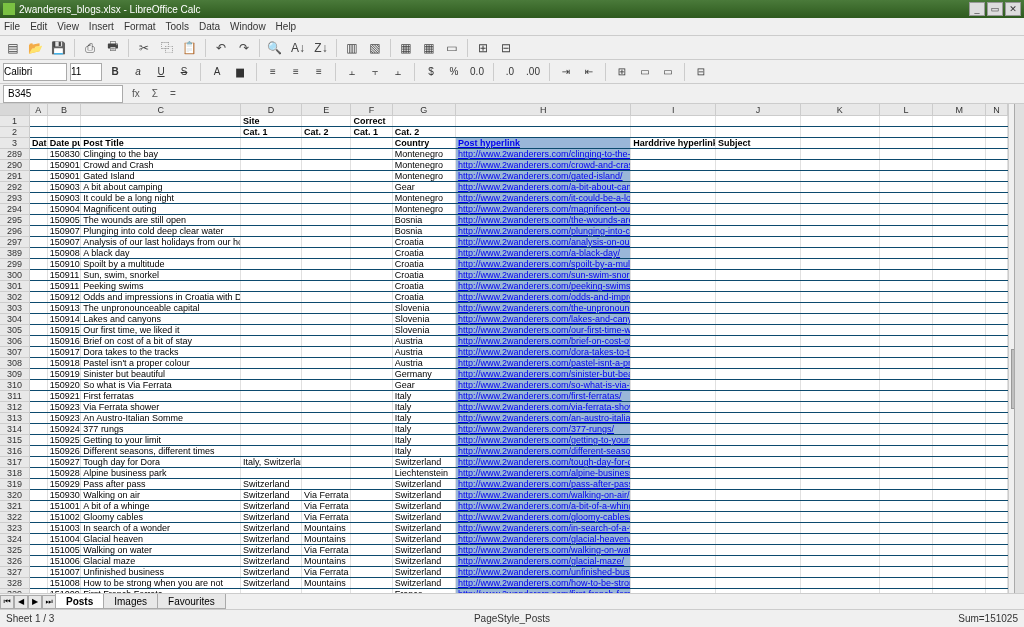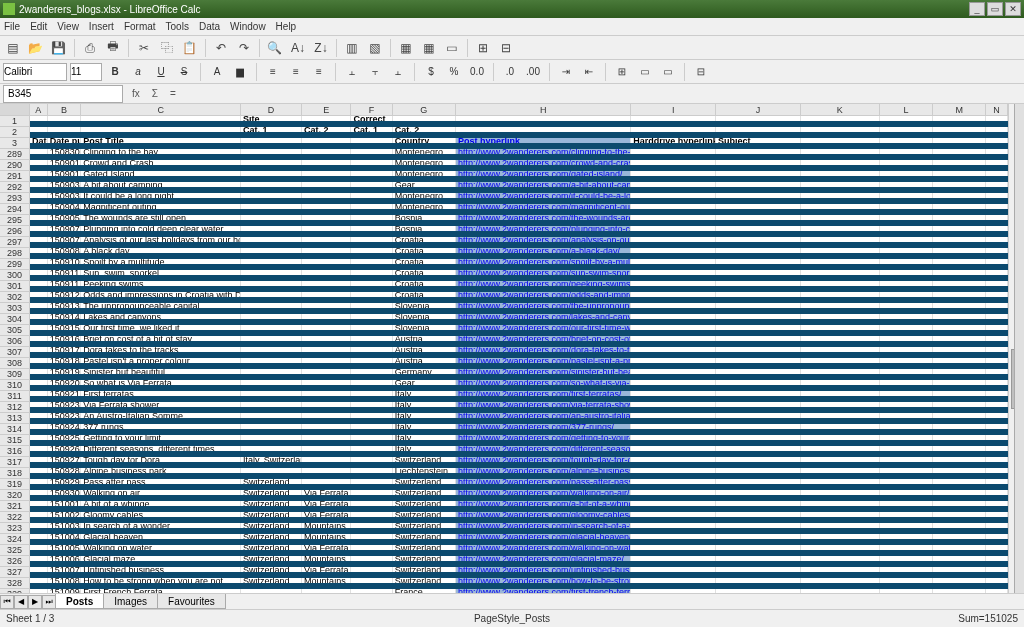--- a/index.html
+++ b/index.html
@@ -20,21 +20,21 @@
 .cellbar .nm { width:120px; height:18px; border:1px solid #aaa; background:#fff; padding:0 4px; margin:0 3px; display:flex; align-items:center; }
 .cellbar .fx { margin:0 6px; color:#555; }
 .cellbar .fml { flex:1; height:18px; border:1px solid #aaa; background:#fff; padding:0 4px; margin-right:3px; display:flex; align-items:center; }
 .grid-wrap { position:absolute; top:104px; left:0; right:0; bottom:34px; display:flex; }
 .rowhdrs { width:30px; background:#e8e8e8; border-right:1px solid #ccc; overflow:hidden; }
 .rowhdrs div { height:11px; border-bottom:1px solid #ccc; display:flex; align-items:center; justify-content:center; color:#333; font-size:9px; }
 .grid { flex:1; overflow:hidden; position:relative; }
 .colhdrs { display:flex; background:#e8e8e8; border-bottom:1px solid #ccc; height:12px; position:sticky; top:0; }
 .colhdrs div { border-right:1px solid #ccc; display:flex; align-items:center; justify-content:center; color:#333; font-size:9px; height:12px; }
 .rows { }
-.row { display:flex; height:11px; border-bottom:6px solid #0c4a6e; }
+.row { display:flex; height:11px; border-bottom:1px solid #0c4a6e; }
 .cell { border-right:1px solid #e0e0e0; padding:0 2px; white-space:nowrap; overflow:hidden; text-overflow:clip; font-size:9px; display:flex; align-items:center; color:#000; }
 .cell.link { color:#0000ee; text-decoration:underline; }
 .highlight { background:#9ab7d9; }
 .rowhdrs .top-corner { height:12px; background:#d8d8d8; border-bottom:1px solid #ccc; }
 .vscroll { width:16px; background:#f0f0f0; border-left:1px solid #ccc; position:relative; }
 .vscroll .thumb { position:absolute; left:2px; right:2px; top:50%; height:60px; background:#c0c0c0; border:1px solid #999; }
 .tabs { position:absolute; left:0; right:0; bottom:18px; height:16px; background:#f0f0f0; border-top:1px solid #ccc; display:flex; align-items:center; }
 .tabs .nav { display:flex; }
 .tabs .nav span { width:14px; height:14px; border:1px solid #aaa; display:flex; align-items:center; justify-content:center; font-size:8px; background:#e8e8e8; }
 .tabs .tab { padding:0 10px; border:1px solid #aaa; border-top:none; background:#e8e8e8; height:15px; display:flex; align-items:center; margin-left:-1px; font-size:10px; }
@@ -154,21 +154,21 @@
       <div>3</div>
       <div>289</div>
       <div>290</div>
       <div>291</div>
       <div>292</div>
       <div>293</div>
       <div>294</div>
       <div>295</div>
       <div>296</div>
       <div>297</div>
-      <div>298</div>
+      <div>389</div>
       <div>299</div>
       <div>300</div>
       <div>301</div>
       <div>302</div>
       <div>303</div>
       <div>304</div>
       <div>305</div>
       <div>306</div>
       <div>307</div>
       <div>308</div>

